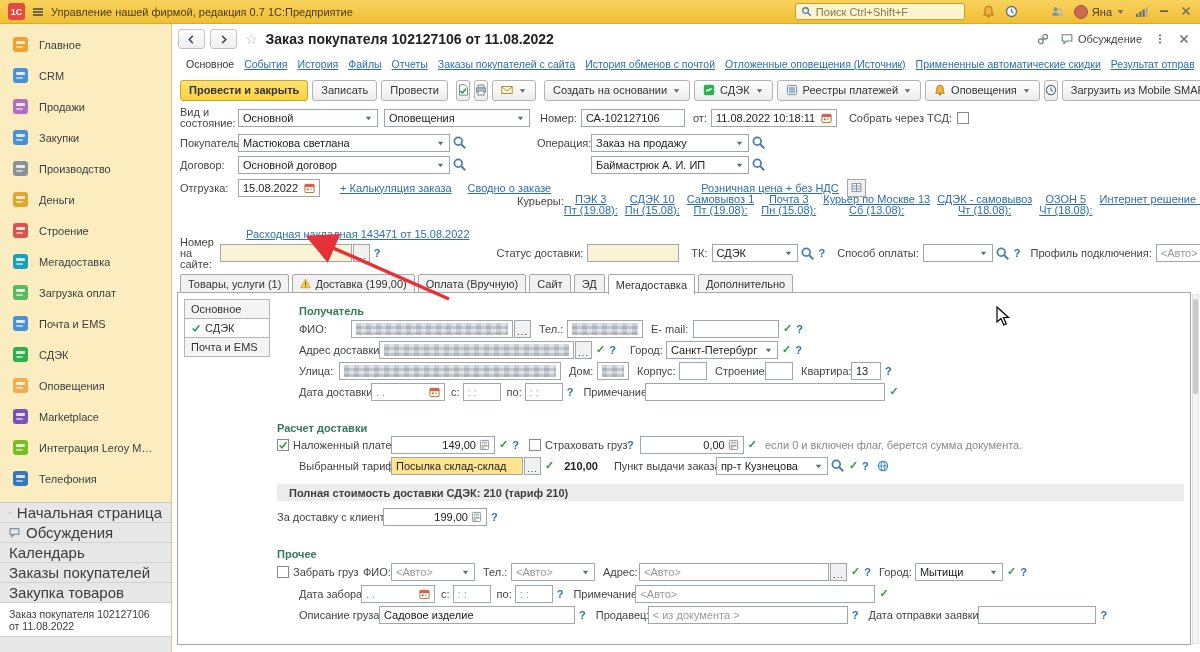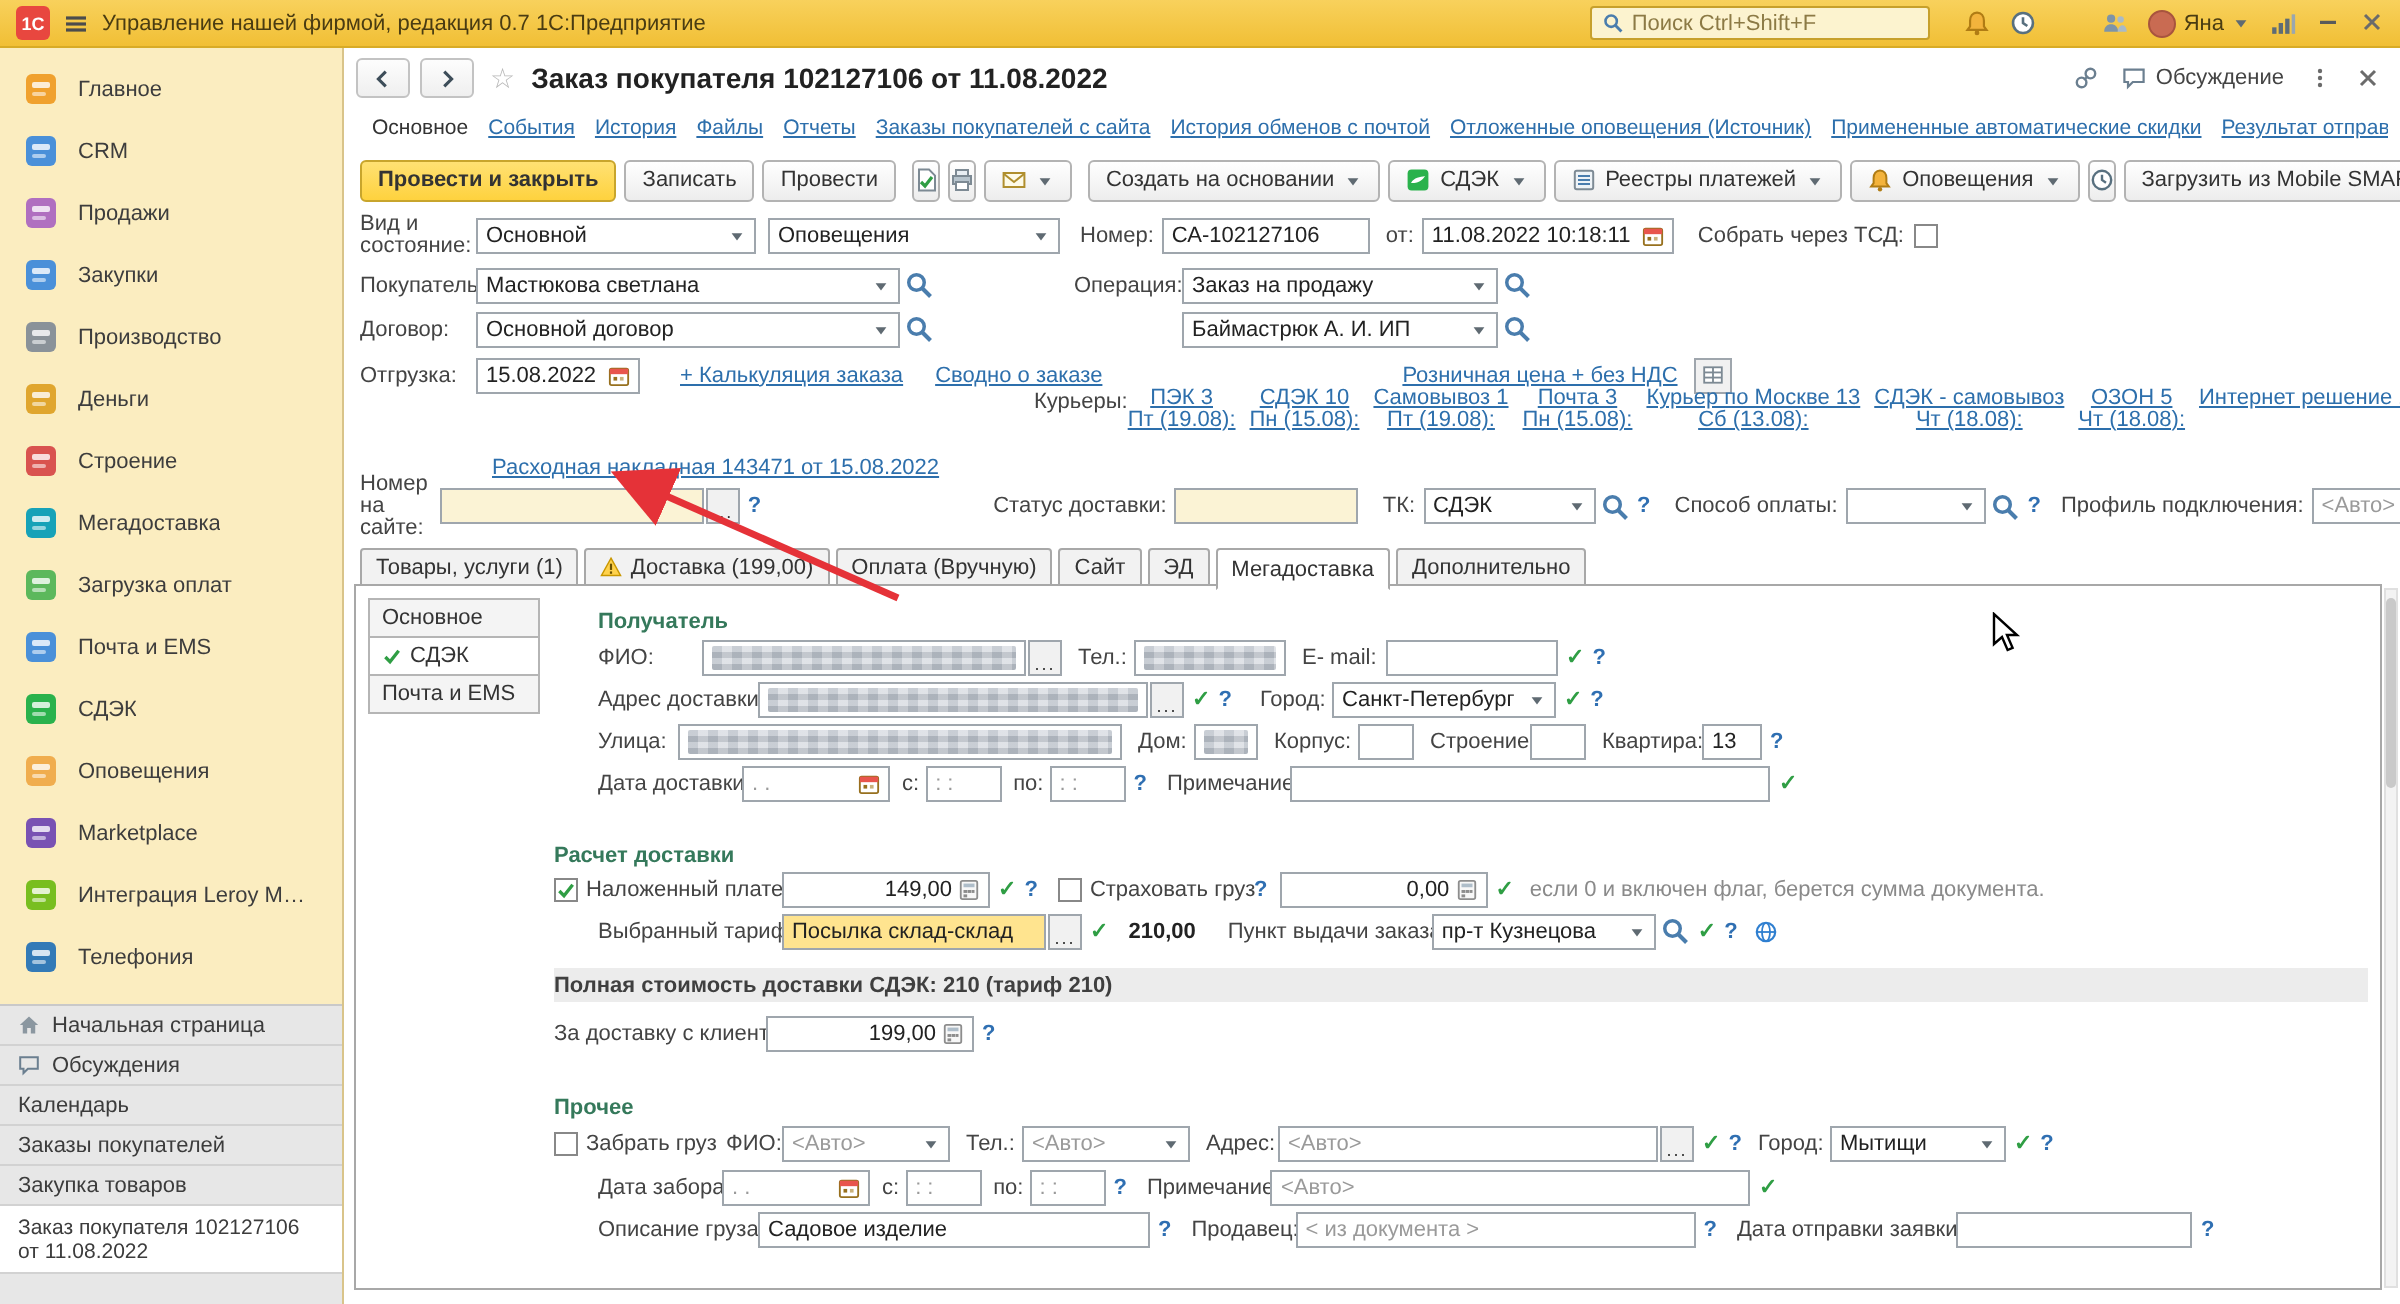--- a/index.html
+++ b/index.html
@@ -19,21 +19,21 @@
 .uname{color:#4a3c12}
 
 .sidebar{position:absolute;top:24px;left:0;bottom:0;width:172px;background:#fbedc0;border-right:1px solid #d9c48a;display:flex;flex-direction:column;z-index:5}
 .snav{padding-top:5px}
 .sitem{display:flex;align-items:center;gap:11px;height:31px;padding:0 13px;cursor:pointer;white-space:nowrap}
 .sic{width:15px;height:15px;border-radius:3px;flex:0 0 15px;position:relative}
 .sic::after{content:"";position:absolute;left:3px;right:3px;top:4px;height:3px;background:rgba(255,255,255,.8);border-radius:1px}
 .sic::before{content:"";position:absolute;left:3px;right:5px;top:9px;height:2px;background:rgba(255,255,255,.55);border-radius:1px}
 .st{font-size:11px;color:#3d3d3d;overflow:hidden;text-overflow:ellipsis}
 .sfoot{margin-top:auto;background:#e7e7e7;border-top:1px solid #c9c9c9;display:flex;flex-direction:column;flex:0 0 150px}
-.fitem{height:20px;display:flex;align-items:center;gap:6px;padding:0 9px;border-bottom:1px solid #d2d2d2;font-size:11px;color:#3c3c3c;background:#e7e7e7;cursor:pointer;white-space:nowrap;overflow:hidden}
+.fitem{height:20px;display:flex;align-items:center;gap:6px;padding:0 9px;border-bottom:1px solid #d2d2d2;font-size:15px;color:#3c3c3c;background:#e7e7e7;cursor:pointer;white-space:nowrap;overflow:hidden}
 .fitem.active{background:#fff;height:34px;white-space:normal;line-height:12px;font-size:10.5px}
 .ffill{flex:1;background:#e7e7e7}
 
 .main{position:absolute;top:24px;left:172px;right:0;bottom:0;background:#fff}
 .dochead{position:absolute;top:3px;left:6px;right:10px;height:24px;display:flex;align-items:center;gap:5px}
 .navbtn{width:27px;height:20px;border:1px solid #c3c3c3;border-radius:3px;background:linear-gradient(#fdfdfd,#efefef);display:flex;align-items:center;justify-content:center;cursor:pointer}
 .favstar{color:#b9b9b9;font-size:14px;margin:0 3px;cursor:pointer}
 .doctitle{font-size:14px;font-weight:bold;color:#222;white-space:nowrap}
 .headright{margin-left:auto;display:flex;align-items:center;gap:12px}
 .disc{display:flex;align-items:center;gap:5px;color:#444;cursor:pointer}
@@ -72,21 +72,21 @@
 .tabstrip{position:absolute;top:249px;left:8px;right:10px;height:20px;display:flex;align-items:flex-end;z-index:3}
 .tab{height:19px;border:1px solid #a8a8a8;background:#f2f2f2;display:inline-flex;align-items:center;gap:4px;padding:0 7px;margin-right:3px;border-radius:2px 2px 0 0;cursor:pointer;white-space:nowrap}
 .tab.active{background:#fff;height:21px;margin-bottom:-2px;border-bottom:1px solid #fff;z-index:4;position:relative}
 .panel{position:absolute;top:268px;left:5px;right:9px;bottom:7px;border:1px solid #a8a8a8;background:#fff;z-index:1}
 .sidetabs{position:absolute;left:6px;top:6px;width:86px}
 .stab{height:20px;border:1px solid #b5b5b5;margin-bottom:-1px;display:flex;align-items:center;gap:4px;padding:0 6px;background:#f4f4f4;font-size:11px;cursor:pointer;white-space:nowrap}
 .stab.active{background:#fff;z-index:2;position:relative}
 .tcontent{position:absolute;left:98px;top:0;right:6px;bottom:2px}
 .crow{position:absolute;left:0;right:0;height:19px;display:flex;align-items:center;font-size:11px}
 .ghead{color:#35795b;font-weight:bold;font-size:11px}
-.band{position:absolute;left:1px;right:0;height:17px;background:#ececec;display:flex;align-items:center;padding:0 0;font-weight:bold;color:#3f3f3f}
+.band{position:absolute;left:1px;right:0;height:17px;background:#ececec;display:flex;align-items:center;padding:0 12px;font-weight:bold;color:#3f3f3f}
 .px{height:12px;flex:1;border-radius:1px;background:repeating-linear-gradient(0deg,rgba(110,120,132,.30) 0 3px,rgba(205,210,216,.30) 3px 6px),repeating-linear-gradient(90deg,#c7ccd3 0 5px,#e8eaee 5px 10px)}
 
 .vscroll{position:absolute;right:1px;top:270px;bottom:8px;width:7px;background:#f3f3f3;border:1px solid #e0e0e0}
 .vthumb{position:absolute;left:0;right:0;top:4px;height:95px;background:#c9c9c9;border-radius:3px}
 
 .overlay{position:absolute;inset:0;pointer-events:none;z-index:50}
 </style>
 </head>
 <body>
 

